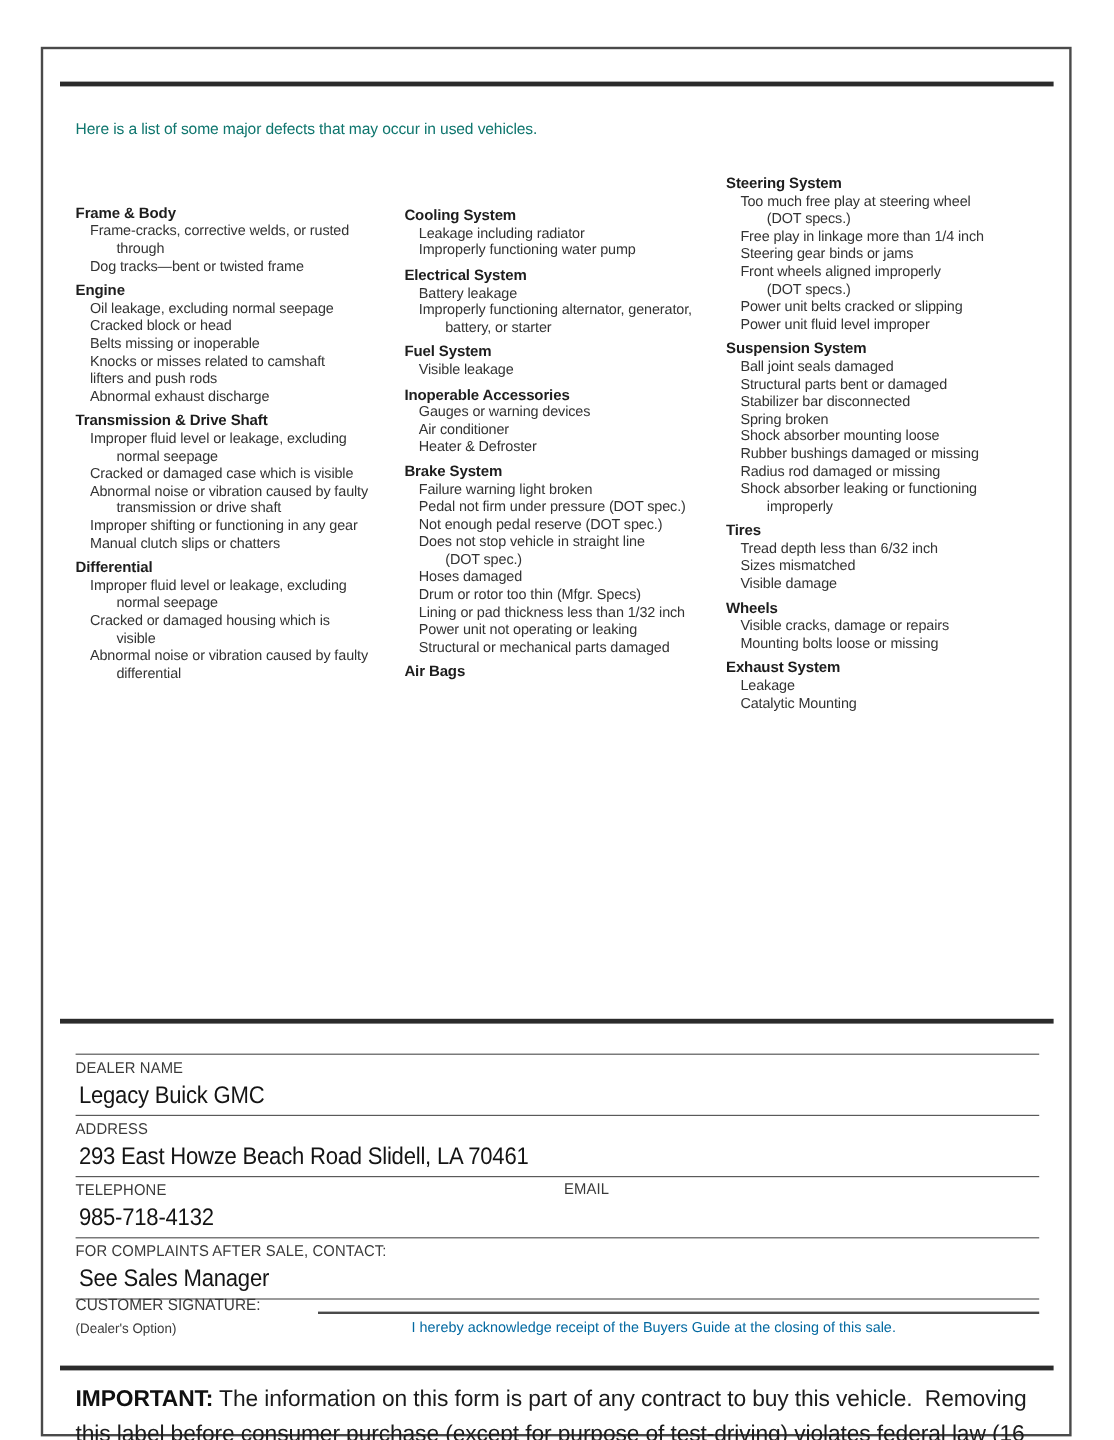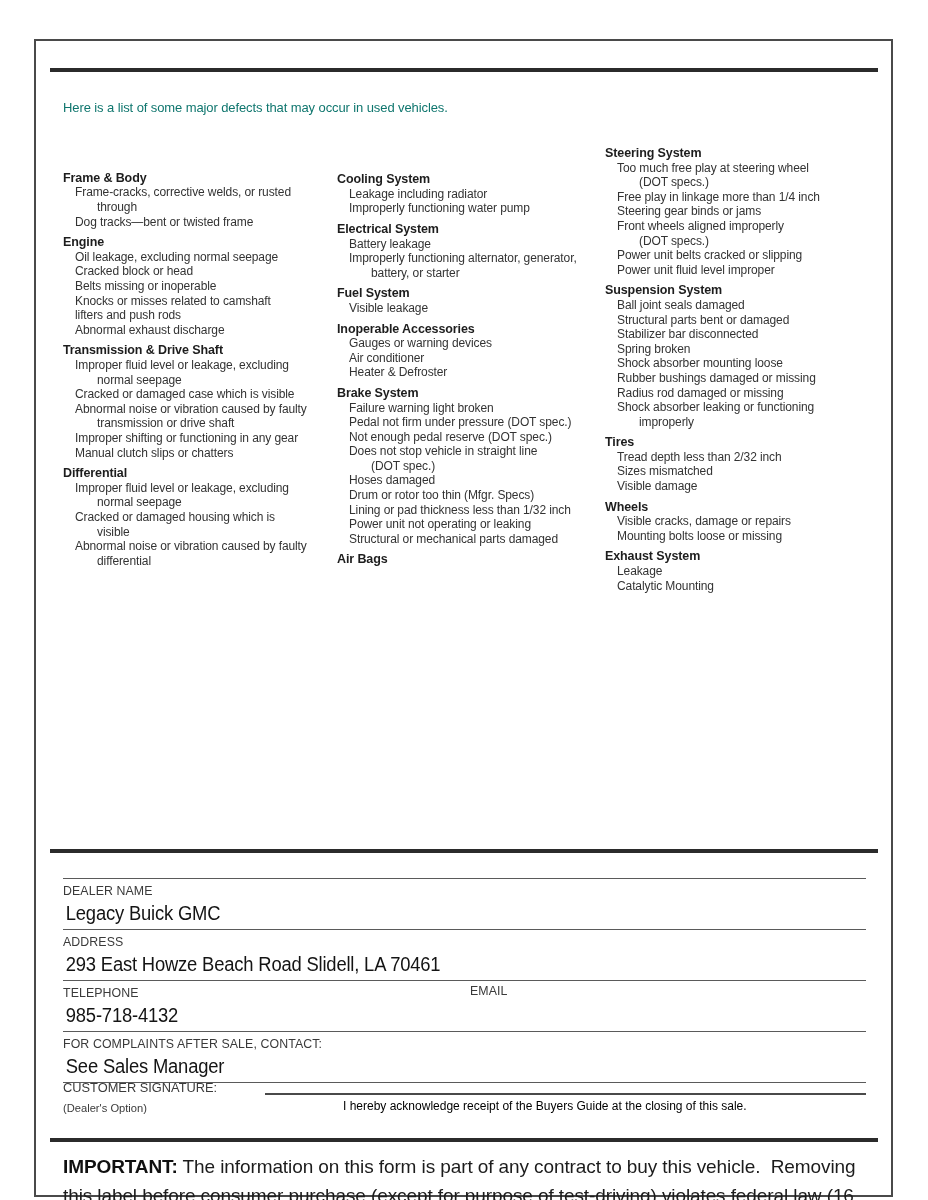--- a/index.html
+++ b/index.html
@@ -78,21 +78,21 @@
     display: inline-block; white-space: nowrap;
     font-size: 13.5px; color: #3a3a3a;
     transform: scaleX(0.95); transform-origin: left bottom;
   }
   .sig-line { flex: 1 1 auto; border-bottom: 2px solid #4a4a4a; height: 15px; margin-left: 4px; }
   .sig-row2 { position: relative; margin-top: 3px; height: 16px; }
   .sig-note {
     display: inline-block; font-size: 11.5px; color: #3a3a3a;
     transform: scaleX(0.97); transform-origin: left center;
   }
-  .sig-ack { position: absolute; left: 280px; top: 1px; font-size: 12px; color: #000000; white-space: nowrap; }
+  .sig-ack { position: absolute; left: 280px; top: 1px; font-size: 12px; color: #0369a1; white-space: nowrap; }
 
   .important {
     position: absolute; left: 63px; top: 1152px; width: 820px;
     font-size: 19px; line-height: 1.55; color: #1c1c1c; letter-spacing: -0.1px;
   }
   .important b { color: #101010; }
 </style>
 </head>
 <body>
 
@@ -171,21 +171,21 @@
       <div class="defect-line indent-1">Ball joint seals damaged</div>
       <div class="defect-line indent-1">Structural parts bent or damaged</div>
       <div class="defect-line indent-1">Stabilizer bar disconnected</div>
       <div class="defect-line indent-1">Spring broken</div>
       <div class="defect-line indent-1">Shock absorber mounting loose</div>
       <div class="defect-line indent-1">Rubber bushings damaged or missing</div>
       <div class="defect-line indent-1">Radius rod damaged or missing</div>
       <div class="defect-line indent-1">Shock absorber leaking or functioning</div>
       <div class="defect-line indent-2">improperly</div>
       <div class="sec-heading">Tires</div>
-      <div class="defect-line indent-1">Tread depth less than 2/32 inch</div>
+      <div class="defect-line indent-1">Tread depth less than 6/32 inch</div>
       <div class="defect-line indent-1">Sizes mismatched</div>
       <div class="defect-line indent-1">Visible damage</div>
       <div class="sec-heading">Wheels</div>
       <div class="defect-line indent-1">Visible cracks, damage or repairs</div>
       <div class="defect-line indent-1">Mounting bolts loose or missing</div>
       <div class="sec-heading">Exhaust System</div>
       <div class="defect-line indent-1">Leakage</div>
       <div class="defect-line indent-1">Catalytic Mounting</div>
     </div>
 </div>

